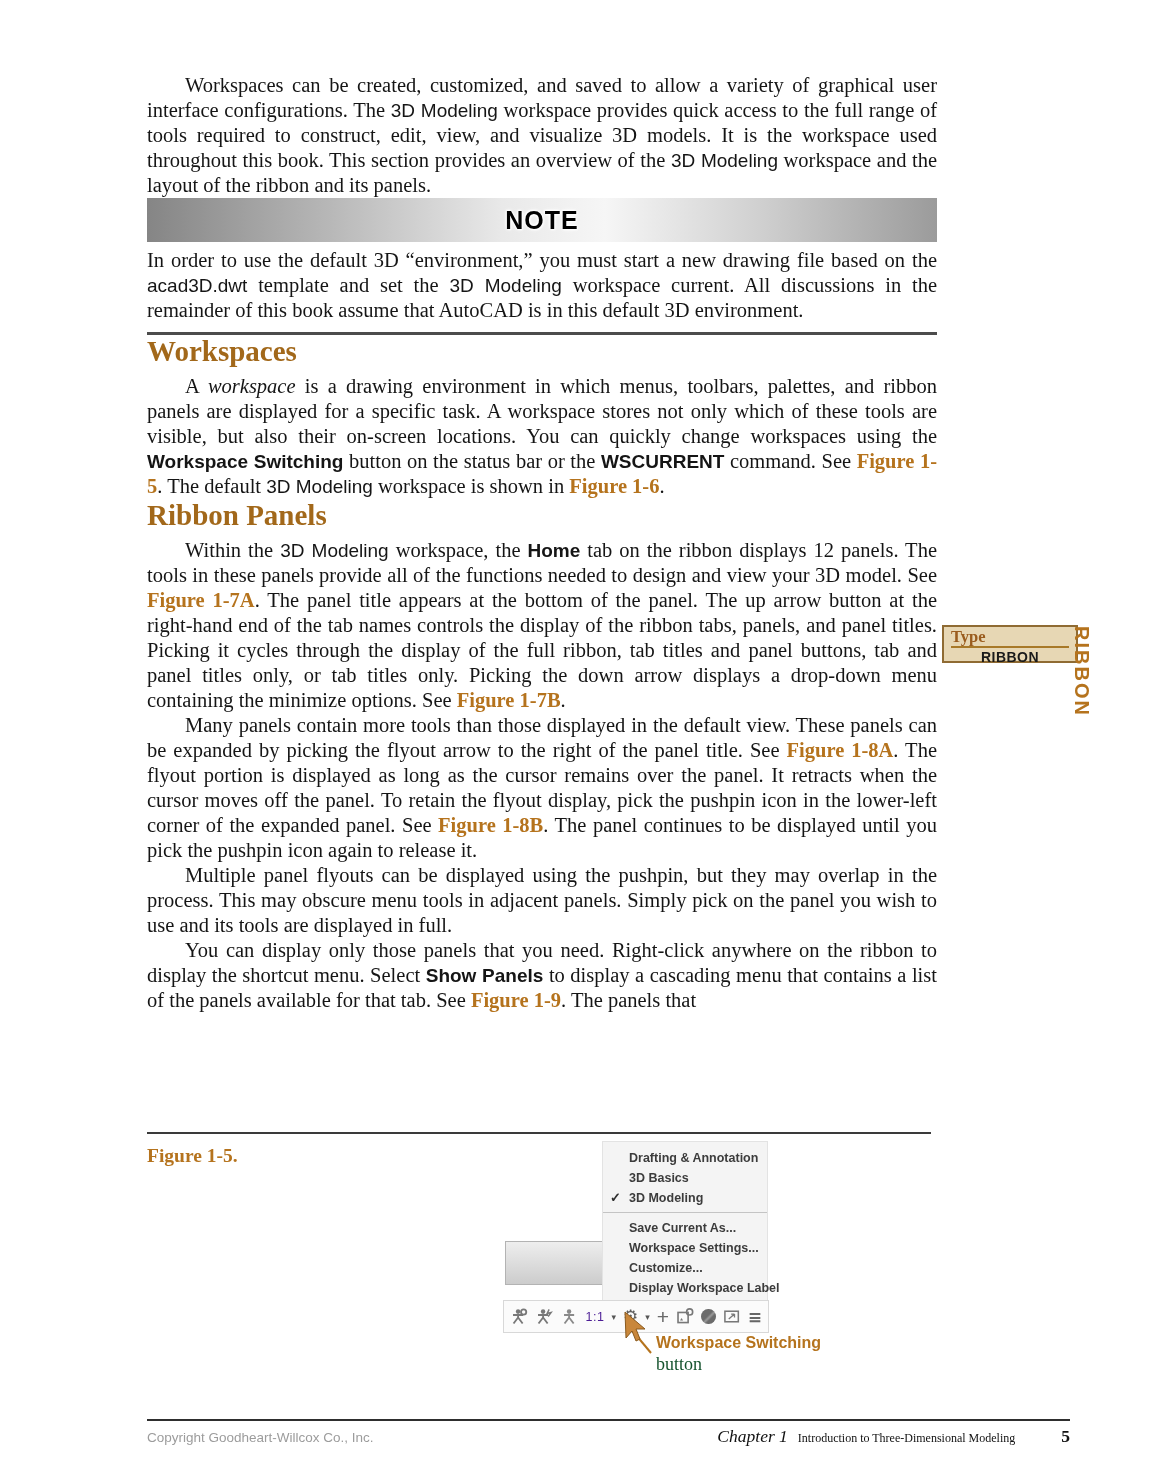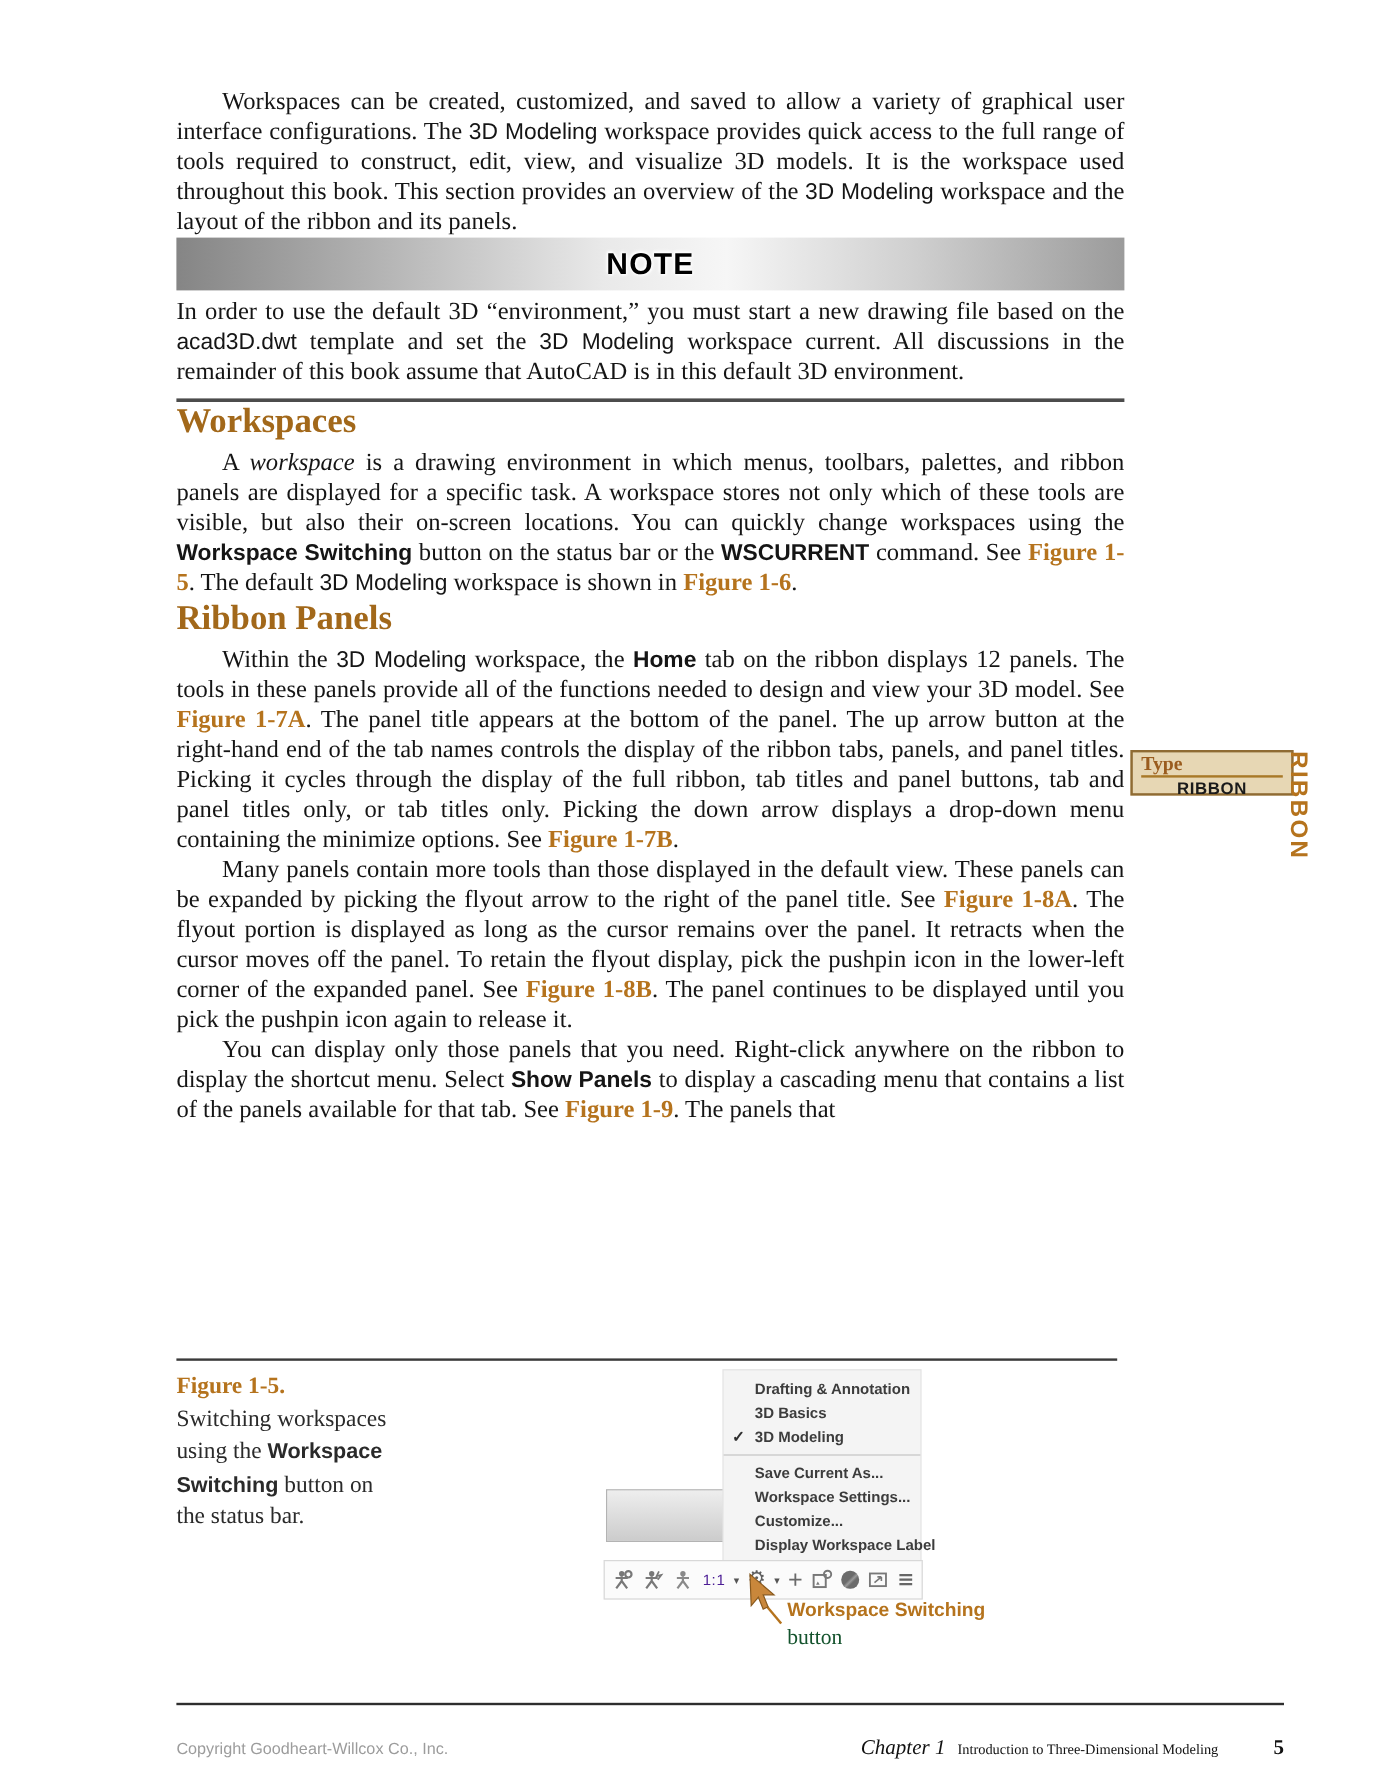--- a/index.html
+++ b/index.html
@@ -75,21 +75,21 @@
 
   
   .callout-title{position:absolute;left:656px;top:1334px;font-family:"Liberation Sans",sans-serif;
     font-weight:bold;font-size:16px;color:#b5731d;white-space:nowrap;}
   .callout-sub{position:absolute;left:656px;top:1354px;font-family:"Liberation Serif",serif;
     font-size:18px;color:#14532d;}
   .leader{position:absolute;left:0;top:0;pointer-events:none;}
 
   
   .foot-rule{position:absolute;left:147px;top:1419px;width:923px;height:2px;background:#2e2e2e;}
-  .footer{position:absolute;left:147px;top:1426px;width:923px;display:flex;align-items:baseline;margin-top:20px;}
+  .footer{position:absolute;left:147px;top:1426px;width:923px;display:flex;align-items:baseline;}
   .footer .copy{font-family:"Liberation Sans",sans-serif;font-size:13.5px;color:#9c9c9c;}
   .footer .grow{flex:1;}
   .footer .chap{font-style:italic;font-size:17.5px;color:#111;}
   .footer .ctitle{font-size:12px;color:#111;margin-left:10px;}
   .footer .pg{font-size:17.5px;font-weight:bold;color:#111;margin-left:46px;}
 </style>
 </head>
 <body>
 
 <div id="page">
@@ -102,33 +102,33 @@
     </div>
     <p class="note-para"><span>In order to use the default 3D “environment,” you must start a new drawing file based on the </span><span class="sans">acad3D.dwt</span><span> template and set the </span><span class="sans">3D Modeling</span><span> workspace current. All discussions in the remainder of this book assume that AutoCAD is in this default 3D environment.</span></p>
     <div class="note-rule"></div>
 
     <h2 class="head mt-h1">Workspaces</h2>
     <p class="ind mt-p"><span>A </span><span class="ital">workspace</span><span> is a drawing environment in which menus, toolbars, palettes, and ribbon panels are displayed for a specific task. A workspace stores not only which of these tools are visible, but also their on-screen locations. You can quickly change workspaces using the </span><span class="bsans">Workspace Switching</span><span> button on the status bar or the </span><span class="bsans">WSCURRENT</span><span> command. See </span><span class="figref">Figure 1-5</span><span>. The default </span><span class="sans">3D Modeling</span><span> workspace is shown in </span><span class="figref">Figure 1-6</span><span>.</span></p>
 
     <h2 class="head mt-h2">Ribbon Panels</h2>
     <p class="ind mt-p"><span>Within the </span><span class="sans">3D Modeling</span><span> workspace, the </span><span class="bsans">Home</span><span> tab on the ribbon displays 12 panels. The tools in these panels provide all of the functions needed to design and view your 3D model. See </span><span class="figref">Figure 1-7A</span><span>. The panel title appears at the bottom of the panel. The up arrow button at the right-hand end of the tab names controls the display of the ribbon tabs, panels, and panel titles. Picking it cycles through the display of the full ribbon, tab titles and panel buttons, tab and panel titles only, or tab titles only. Picking the down arrow displays a drop-down menu containing the minimize options. See </span><span class="figref">Figure 1-7B</span><span>.</span></p>
     <p class="ind"><span>Many panels contain more tools than those displayed in the default view. These panels can be expanded by picking the flyout arrow to the right of the panel title. See </span><span class="figref">Figure 1-8A</span><span>. The flyout portion is displayed as long as the cursor remains over the panel. It retracts when the cursor moves off the panel. To retain the flyout display, pick the pushpin icon in the lower-left corner of the expanded panel. See </span><span class="figref">Figure 1-8B</span><span>. The panel continues to be displayed until you pick the pushpin icon again to release it.</span></p>
+    <p class="ind"><span>Multiple panel flyouts can be displayed using the pushpin, but they may overlap in the process. This may obscure menu tools in adjacent panels. Simply pick on the panel you wish to use and its tools are displayed in full.</span></p>
     <p class="ind"><span>You can display only those panels that you need. Right-click anywhere on the ribbon to display the shortcut menu. Select </span><span class="bsans">Show Panels</span><span> to display a cascading menu that contains a list of the panels available for that tab. See </span><span class="figref">Figure 1-9</span><span>. The panels that</span></p>
   </div>
 
   <div class="type-box">
     <span class="t-label">Type</span>
     <span class="t-value">RIBBON</span>
   </div>
   <div class="vtab">RIBBON</div>
 
   <div class="fig-rule"></div>
   <div class="fig-caption">
     <span class="fig-label">Figure 1-5.</span>
-    <span><span>Switching workspaces using the </span><span class="bsans">Workspace Switching</span><span> button on the status bar.</span></span>
   </div>
 
   <div class="shot-grayrect"></div>
 
   <div class="menu">
     <div class="mi">
       <span>Drafting &amp; Annotation</span>
     </div>
     <div class="mi">
       <span>3D Basics</span>

